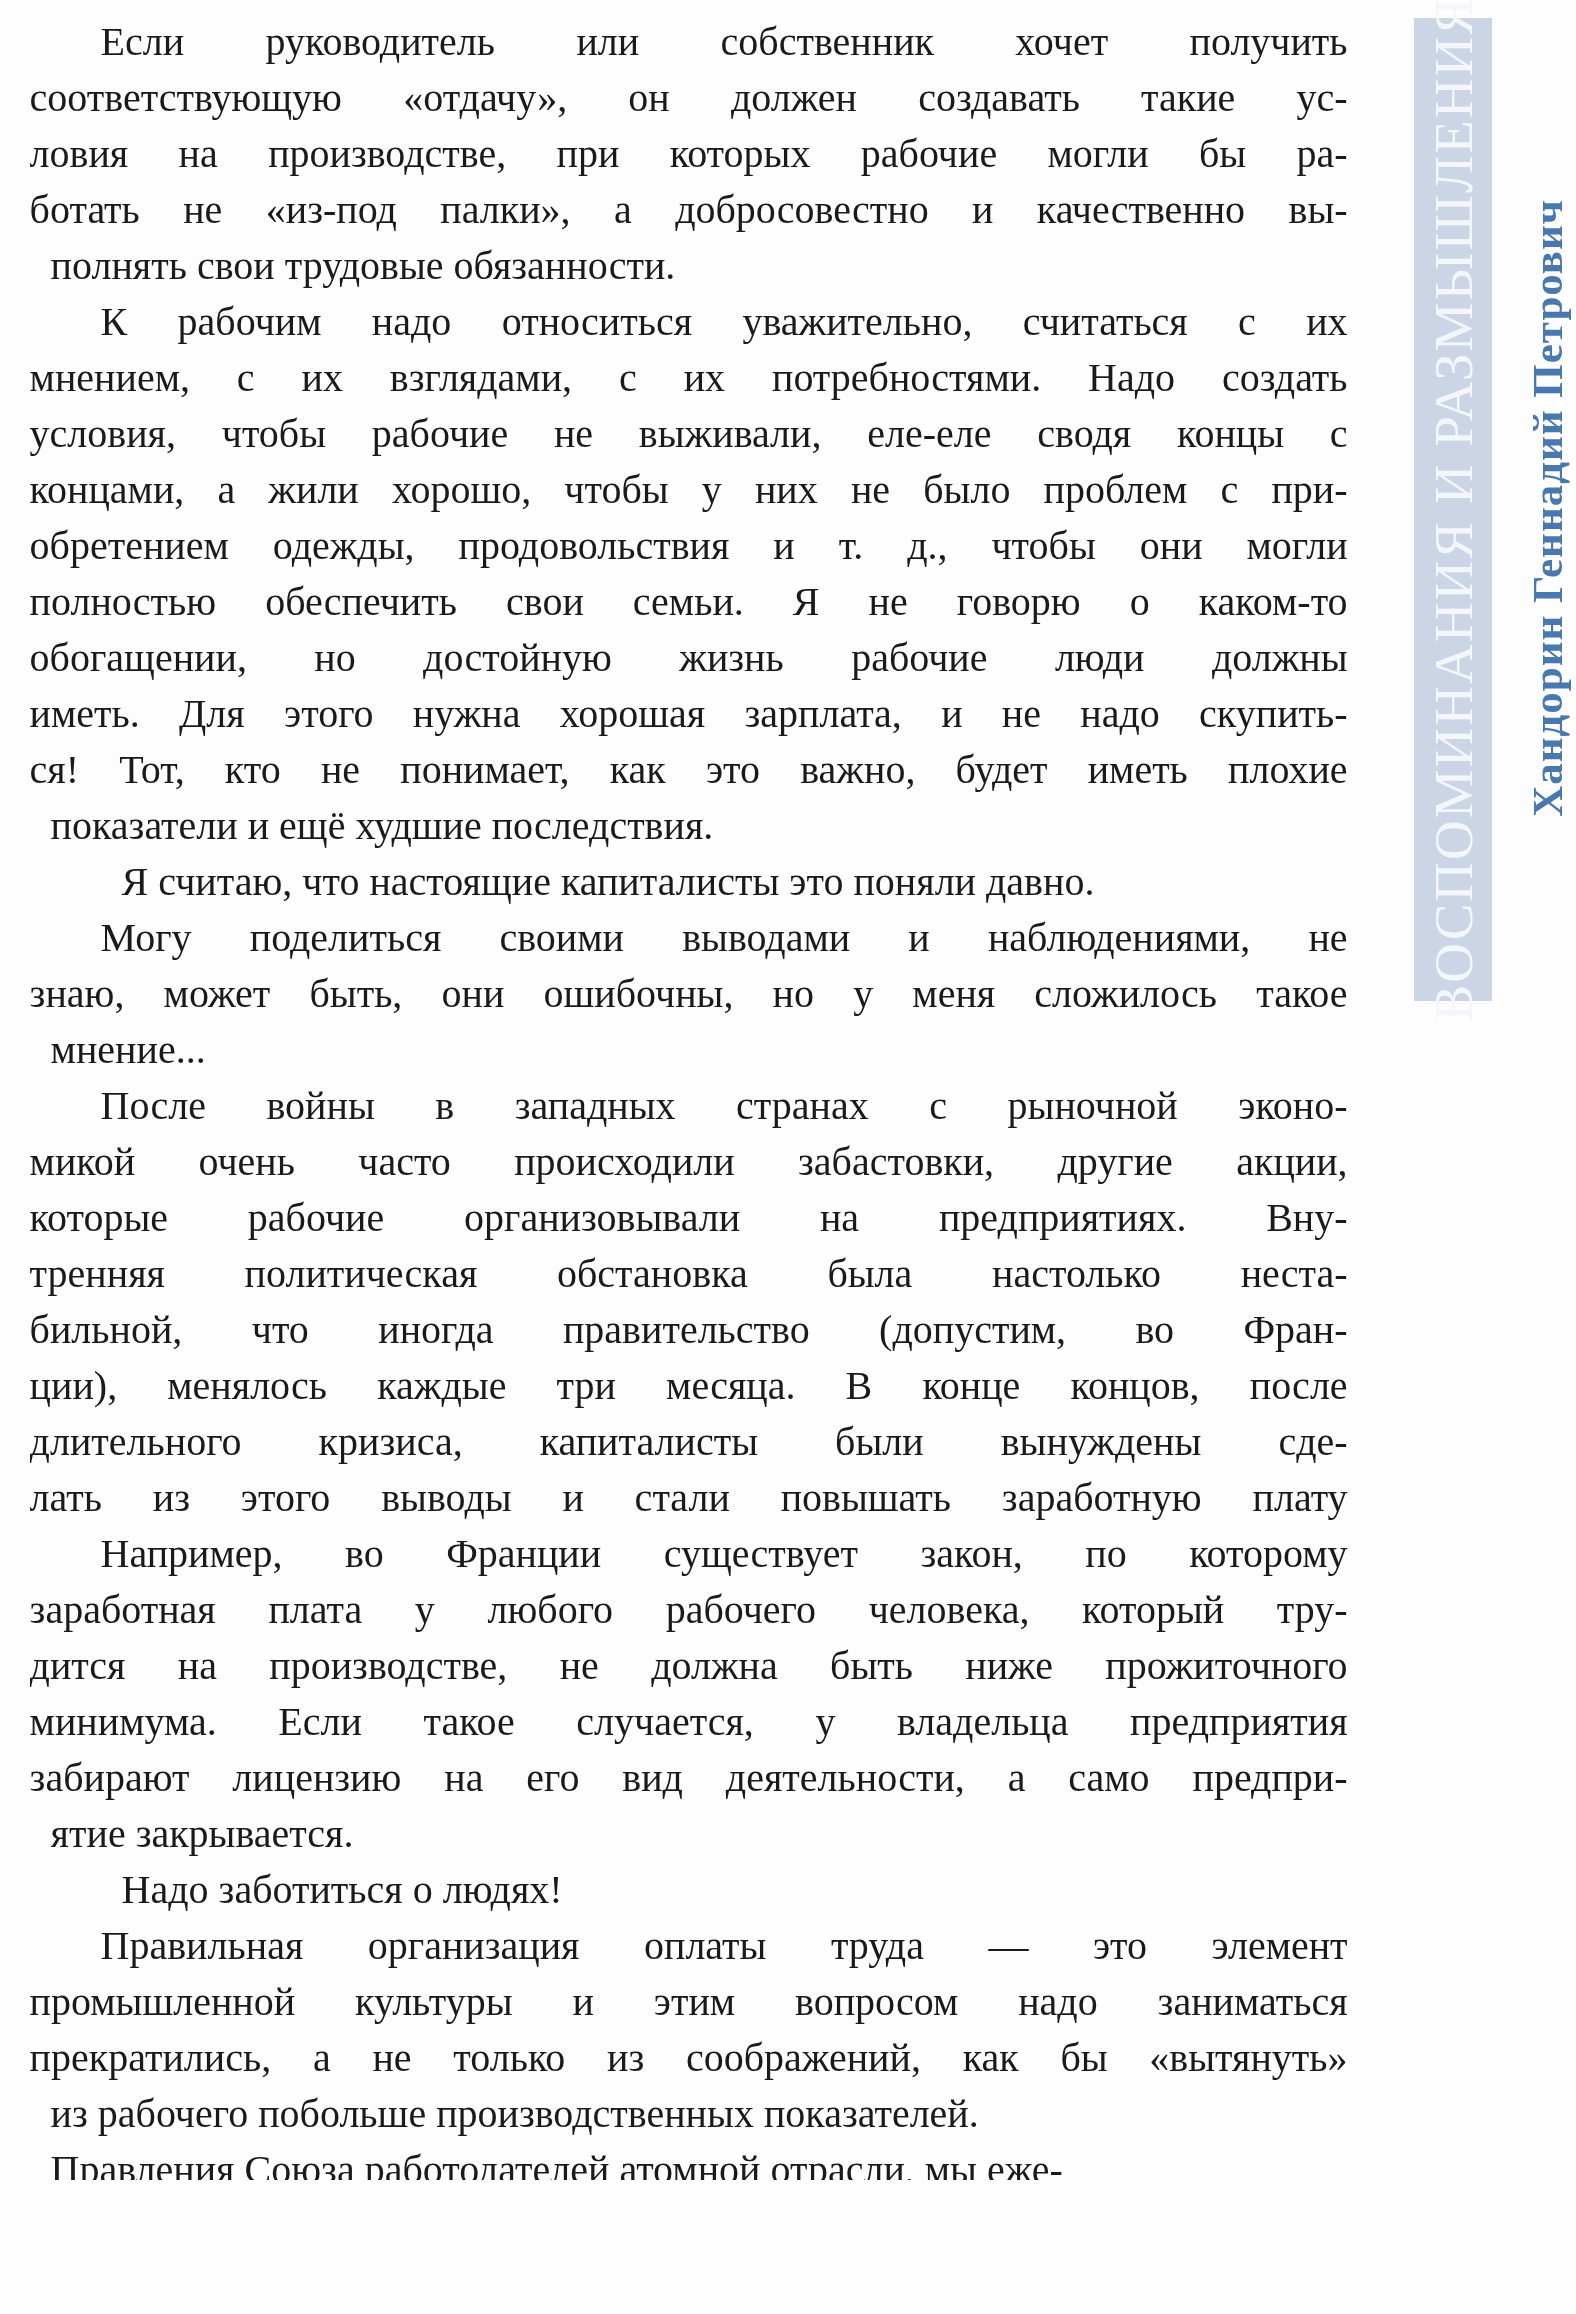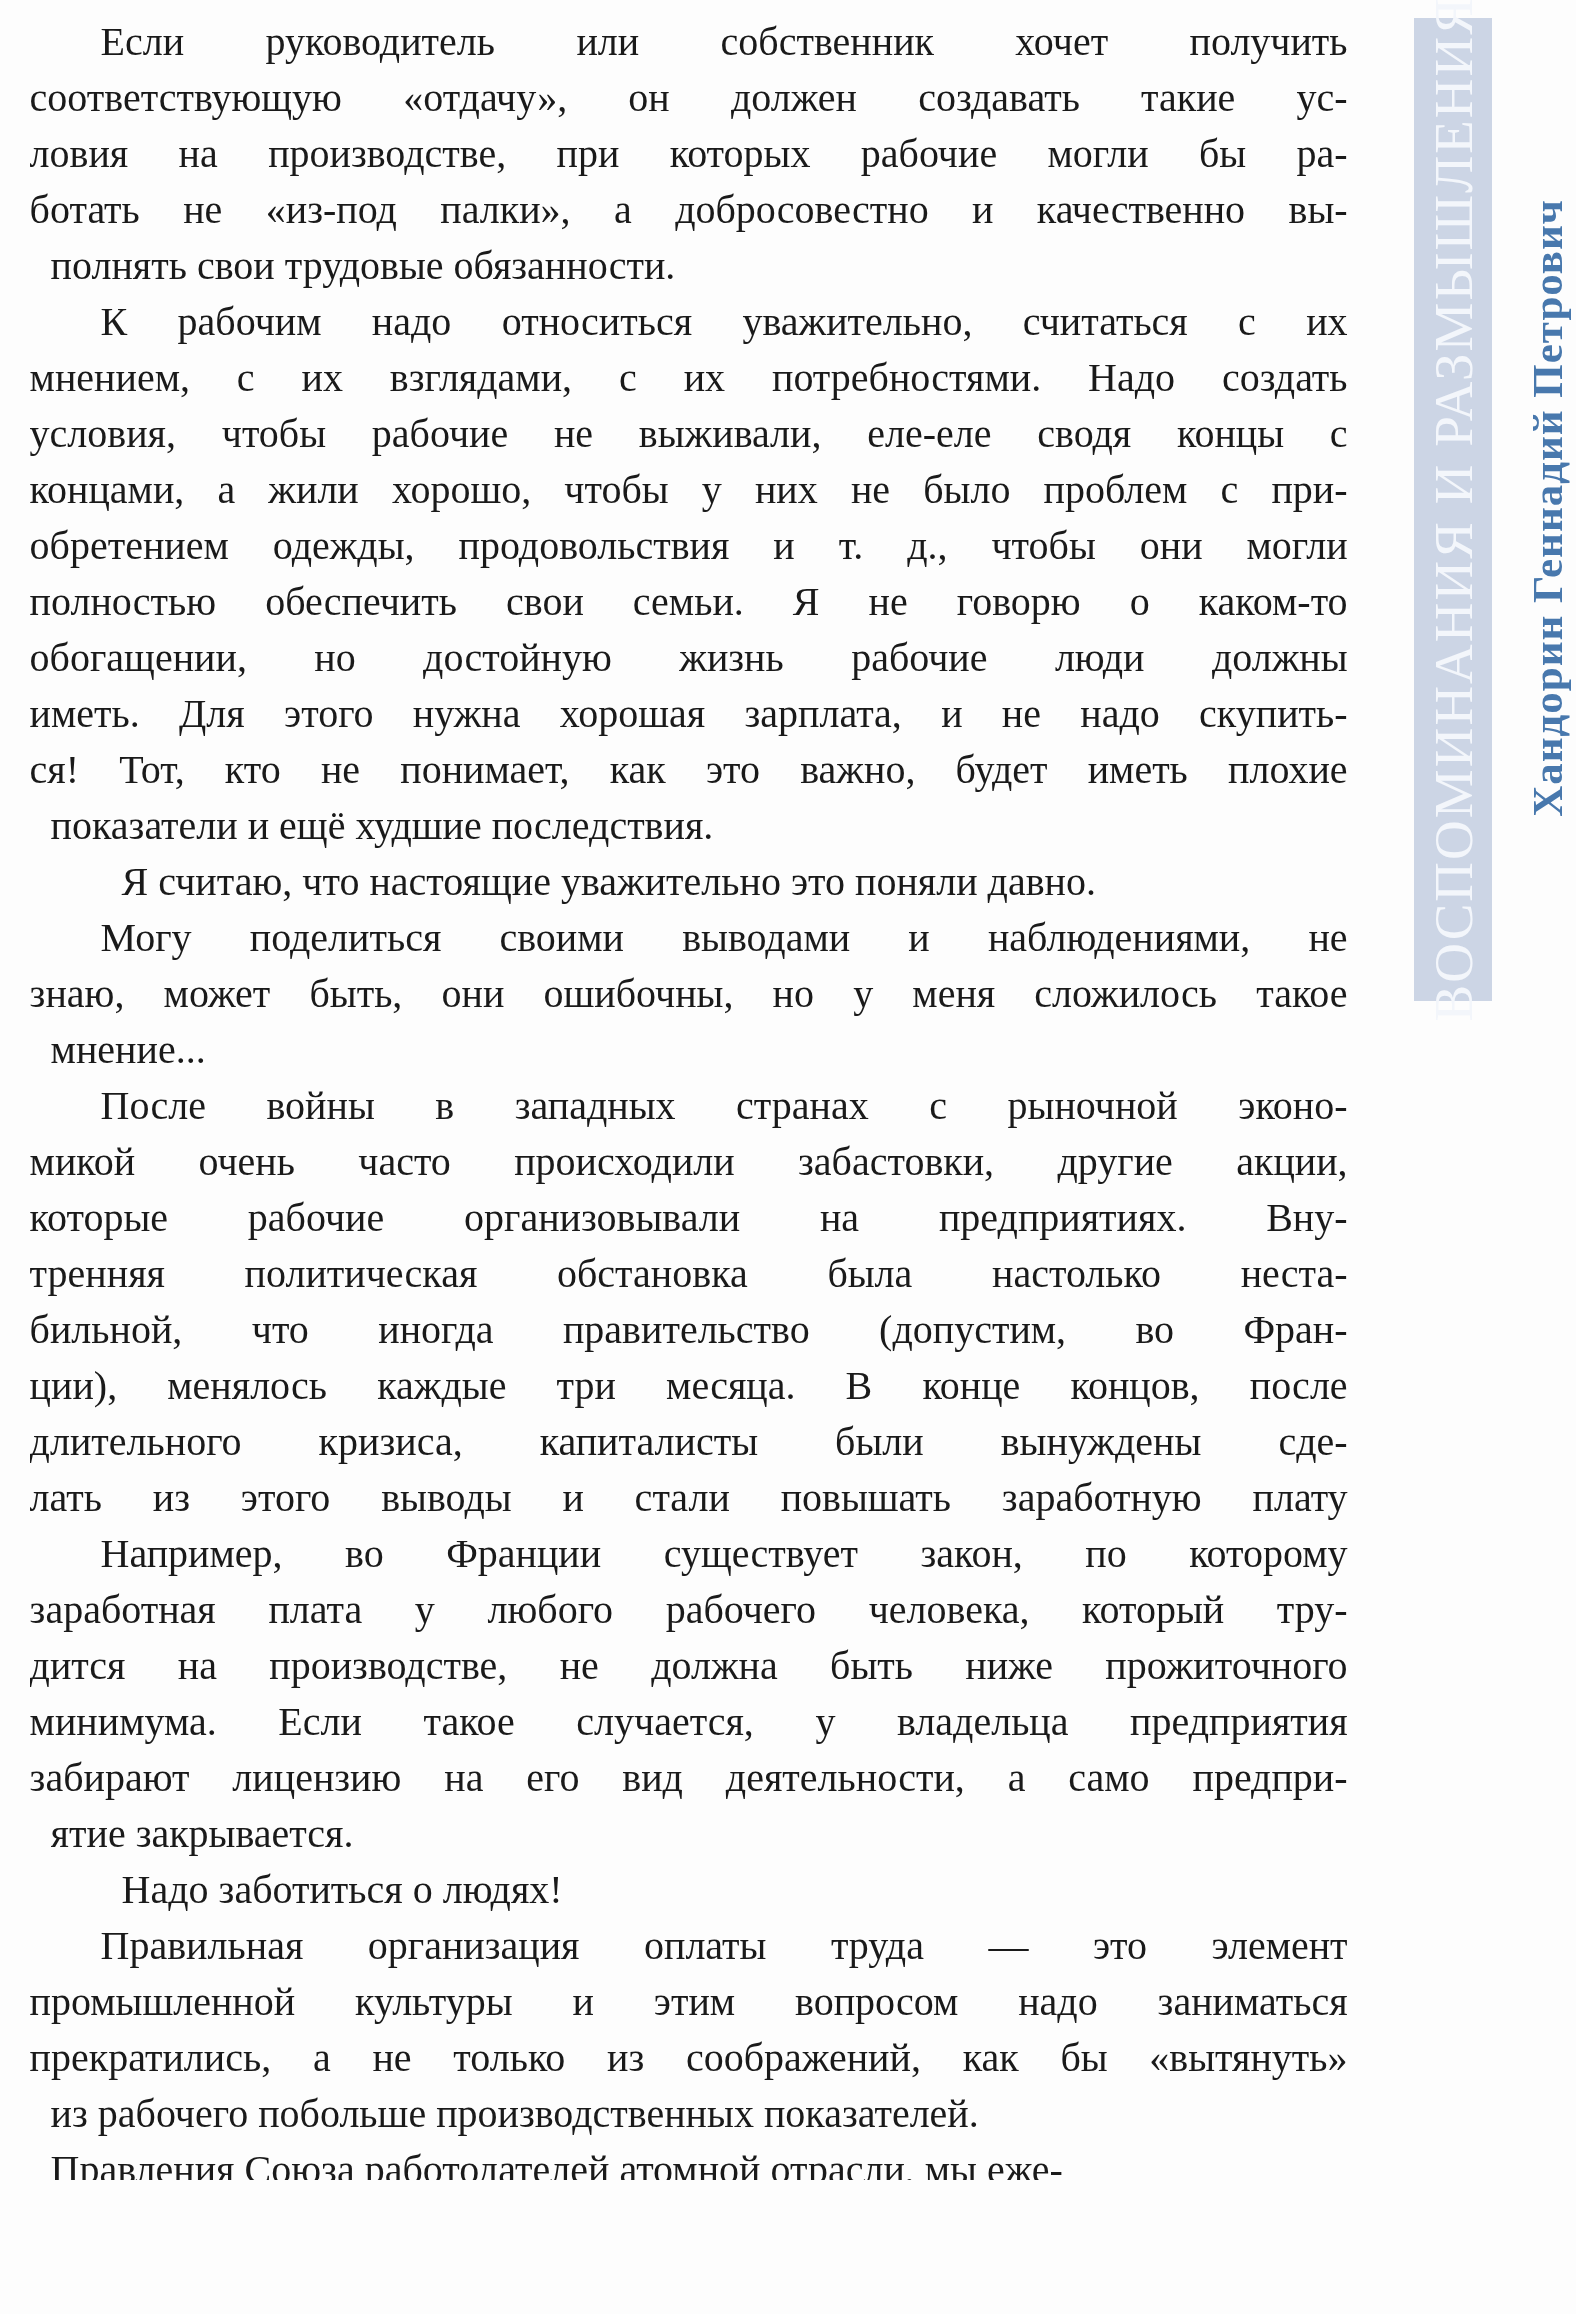--- a/index.html
+++ b/index.html
@@ -103,21 +103,21 @@
         <div class="line">условия, чтобы рабочие не выживали, еле-еле сводя концы с</div>
         <div class="line">концами, а жили хорошо, чтобы у них не было проблем с при-</div>
         <div class="line">обретением одежды, продовольствия и т. д., чтобы они могли</div>
         <div class="line">полностью обеспечить свои семьи. Я не говорю о каком-то</div>
         <div class="line">обогащении, но достойную жизнь рабочие люди должны</div>
         <div class="line">иметь. Для этого нужна хорошая зарплата, и не надо скупить-</div>
         <div class="line">ся! Тот, кто не понимает, как это важно, будет иметь плохие</div>
         <div class="line last">показатели и ещё худшие последствия.</div>
       </div>
       <div class="para">
-        <div class="line first last">Я считаю, что настоящие уважительно это поняли давно.</div>
+        <div class="line first last">Я считаю, что настоящие капиталисты это поняли давно.</div>
       </div>
       <div class="para">
         <div class="line first">Могу поделиться своими выводами и наблюдениями, не</div>
         <div class="line">знаю, может быть, они ошибочны, но у меня сложилось такое</div>
         <div class="line last">мнение...</div>
       </div>
       <div class="para">
         <div class="line first">После войны в западных странах с рыночной эконо-</div>
         <div class="line">микой очень часто происходили забастовки, другие акции,</div>
         <div class="line">которые рабочие организовывали на предприятиях. Вну-</div>

